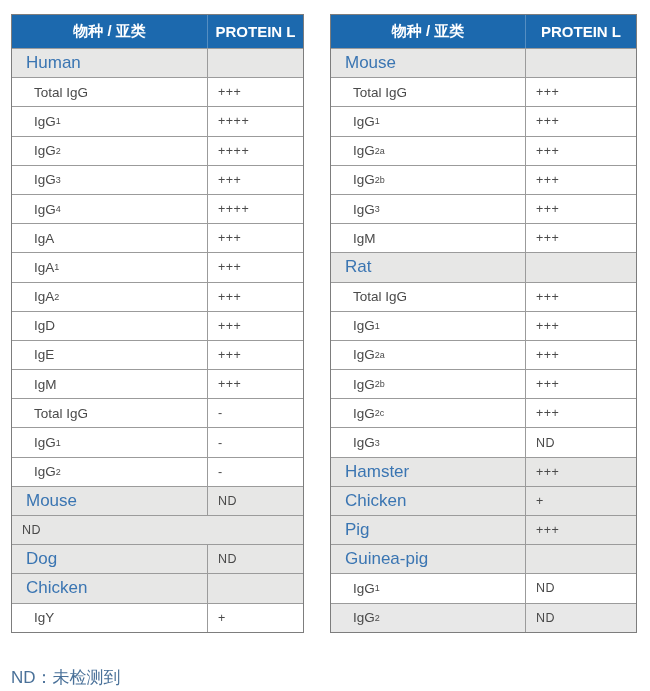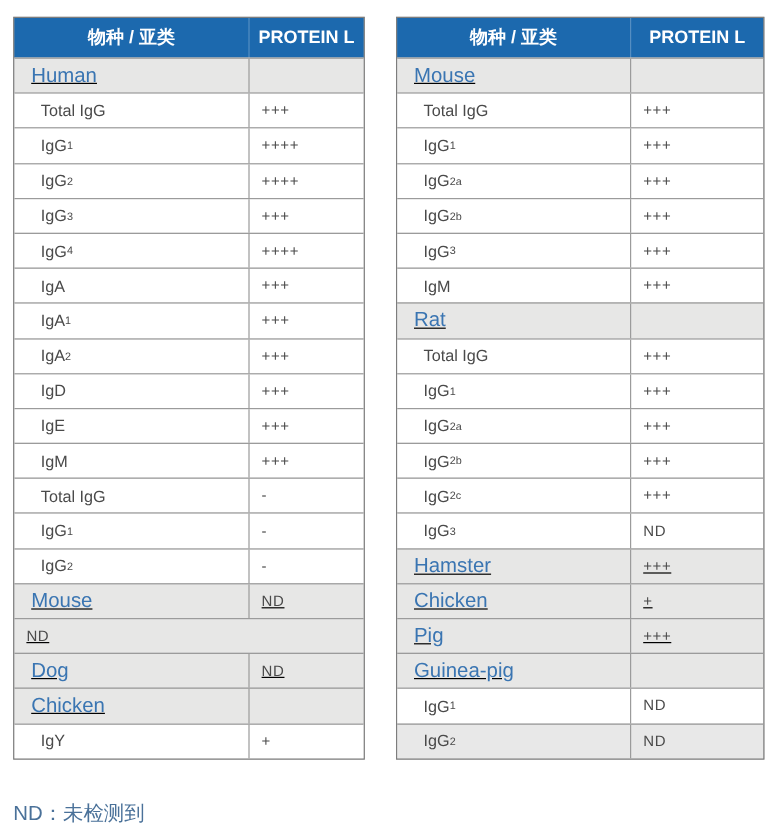--- a/index.html
+++ b/index.html
@@ -13,21 +13,21 @@
     width: 650px;
     height: 691px;
     background: #ffffff;
     overflow: hidden;
   }
   .tbl {
     position: absolute;
     top: 14px;
     border: 1px solid var(--border-outer, #7d7d7d);
     box-sizing: border-box;
-    background: #a3a3a3;
+    background: #86efac;
   }
   .tbl-left  { left: 11px;  width: 293px; --c1: 196px; }
   .tbl-right { left: 330px; width: 307px; --c1: 195px; }
 
   .thead {
     display: flex;
     height: 33px;
     background: var(--header-bg, #1c69ae);
     color: var(--header-text, #ffffff);
     font-weight: bold;
@@ -60,21 +60,21 @@
   }
   .row .cell.label { border-right: 1px solid var(--border-inner, #9b9b9b); }
   .cell.value {
     flex: 1;
     padding-left: 10px;
     font-size: 12.5px;
     color: var(--data-text, #4a4a4a);
     letter-spacing: 0.5px;
   }
 
-  .row.section { background: var(--section-bg, #e7e7e6); text-decoration: underline; }
+  .row.section { background: var(--section-bg, #e7e7e6); }
   .row.section .cell.label {
     padding-left: 14px;
     font-size: 17px;
     color: var(--section-text, #3a75b2);
   }
   .row.data .cell.label {
     padding-left: 22px;
     font-size: 13.5px;
     color: var(--data-text, #4a4a4a);
   }

